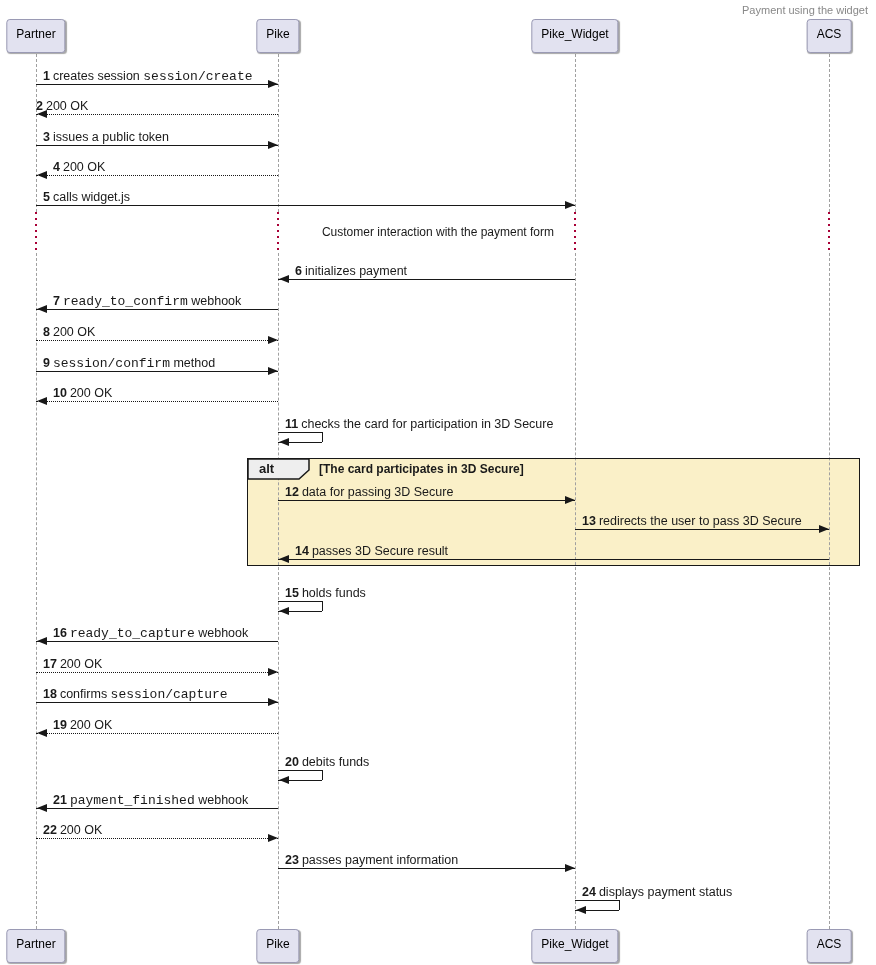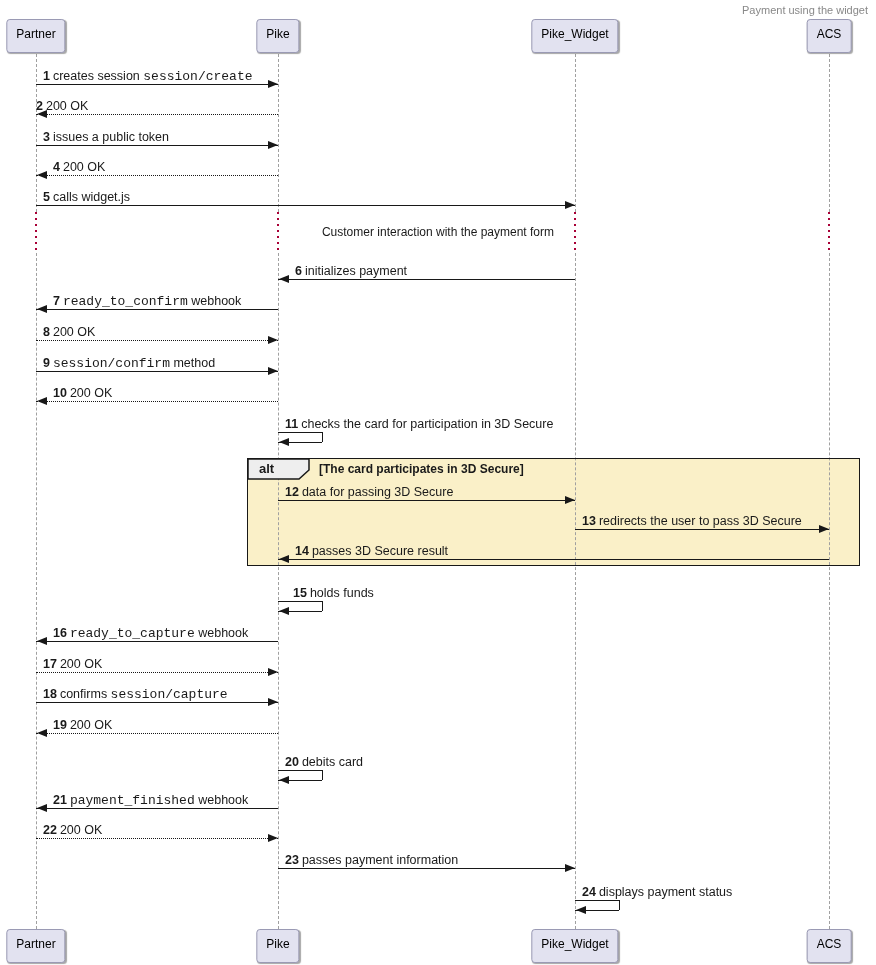--- a/index.html
+++ b/index.html
@@ -129,38 +129,38 @@
     <div class="line solid" style="left: 575px; top: 529px; width: 254px;"></div>
     <div class="arr-r" style="left: 819px; top: 525px;"></div>
     <div class="msg-label" style="left: 582px; top: 514px;"><span class="msg-num">13</span><span>redirects the user to pass 3D Secure</span></div>
     <div class="line solid" style="left: 278px; top: 559px; width: 551px;"></div>
     <div class="arr-l" style="left: 279px; top: 555px;"></div>
     <div class="msg-label" style="left: 295px; top: 544px;"><span class="msg-num">14</span><span>passes 3D Secure result</span></div>
     <div class="line solid" style="left: 278px; top: 601px; width: 44px;"></div>
     <div class="vline" style="left: 322px; top: 601px; height: 10px;"></div>
     <div class="line solid" style="left: 278px; top: 611px; width: 44px;"></div>
     <div class="arr-l" style="left: 279px; top: 607px;"></div>
-    <div class="msg-label" style="left: 293px; top: 586px;"><span class="msg-num">15</span><span>holds funds</span></div>
+    <div class="msg-label" style="left: 285px; top: 586px;"><span class="msg-num">15</span><span>holds funds</span></div>
     <div class="line solid" style="left: 36px; top: 641px; width: 242px;"></div>
     <div class="arr-l" style="left: 37px; top: 637px;"></div>
     <div class="msg-label" style="left: 53px; top: 626px;"><span class="msg-num">16</span><span class="mono">ready_to_capture</span><span> webhook</span></div>
     <div class="line reply" style="left: 36px; top: 672px; width: 242px;"></div>
     <div class="arr-r" style="left: 268px; top: 668px;"></div>
     <div class="msg-label" style="left: 43px; top: 657px;"><span class="msg-num">17</span><span>200 OK</span></div>
     <div class="line solid" style="left: 36px; top: 702px; width: 242px;"></div>
     <div class="arr-r" style="left: 268px; top: 698px;"></div>
     <div class="msg-label" style="left: 43px; top: 687px; text-align: center;"><span class="msg-num">18</span><span>confirms </span><span class="mono">session/capture</span></div>
     <div class="line reply" style="left: 36px; top: 733px; width: 242px;"></div>
     <div class="arr-l" style="left: 37px; top: 729px;"></div>
     <div class="msg-label" style="left: 53px; top: 718px; text-align: center;"><span class="msg-num">19</span><span>200 OK</span></div>
     <div class="line solid" style="left: 278px; top: 770px; width: 44px;"></div>
     <div class="vline" style="left: 322px; top: 770px; height: 10px;"></div>
     <div class="line solid" style="left: 278px; top: 780px; width: 44px;"></div>
     <div class="arr-l" style="left: 279px; top: 776px;"></div>
-    <div class="msg-label" style="left: 285px; top: 755px;"><span class="msg-num">20</span><span>debits card</span></div>
+    <div class="msg-label" style="left: 285px; top: 755px;"><span class="msg-num">20</span><span>debits funds</span></div>
     <div class="line solid" style="left: 36px; top: 808px; width: 242px;"></div>
     <div class="arr-l" style="left: 37px; top: 804px;"></div>
     <div class="msg-label" style="left: 53px; top: 793px;"><span class="msg-num">21</span><span class="mono">payment_finished</span><span> webhook</span></div>
     <div class="line reply" style="left: 36px; top: 838px; width: 242px;"></div>
     <div class="arr-r" style="left: 268px; top: 834px;"></div>
     <div class="msg-label" style="left: 43px; top: 823px;"><span class="msg-num">22</span><span>200 OK</span></div>
     <div class="line solid" style="left: 278px; top: 868px; width: 297px;"></div>
     <div class="arr-r" style="left: 565px; top: 864px;"></div>
     <div class="msg-label" style="left: 285px; top: 853px;"><span class="msg-num">23</span><span>passes payment information</span></div>
     <div class="line solid" style="left: 575px; top: 900px; width: 44px;"></div>

